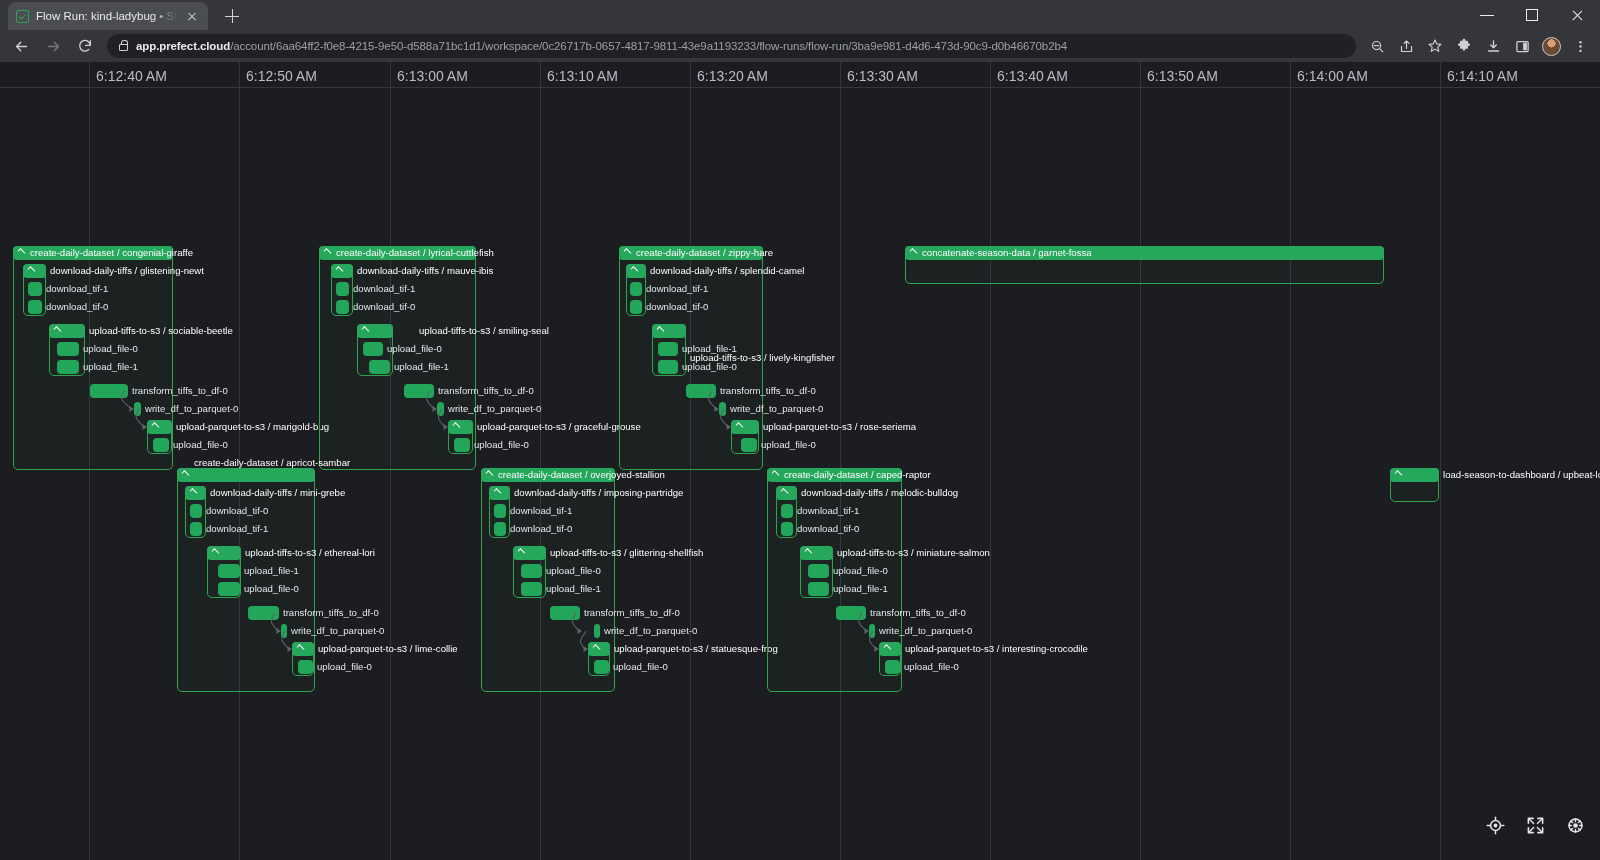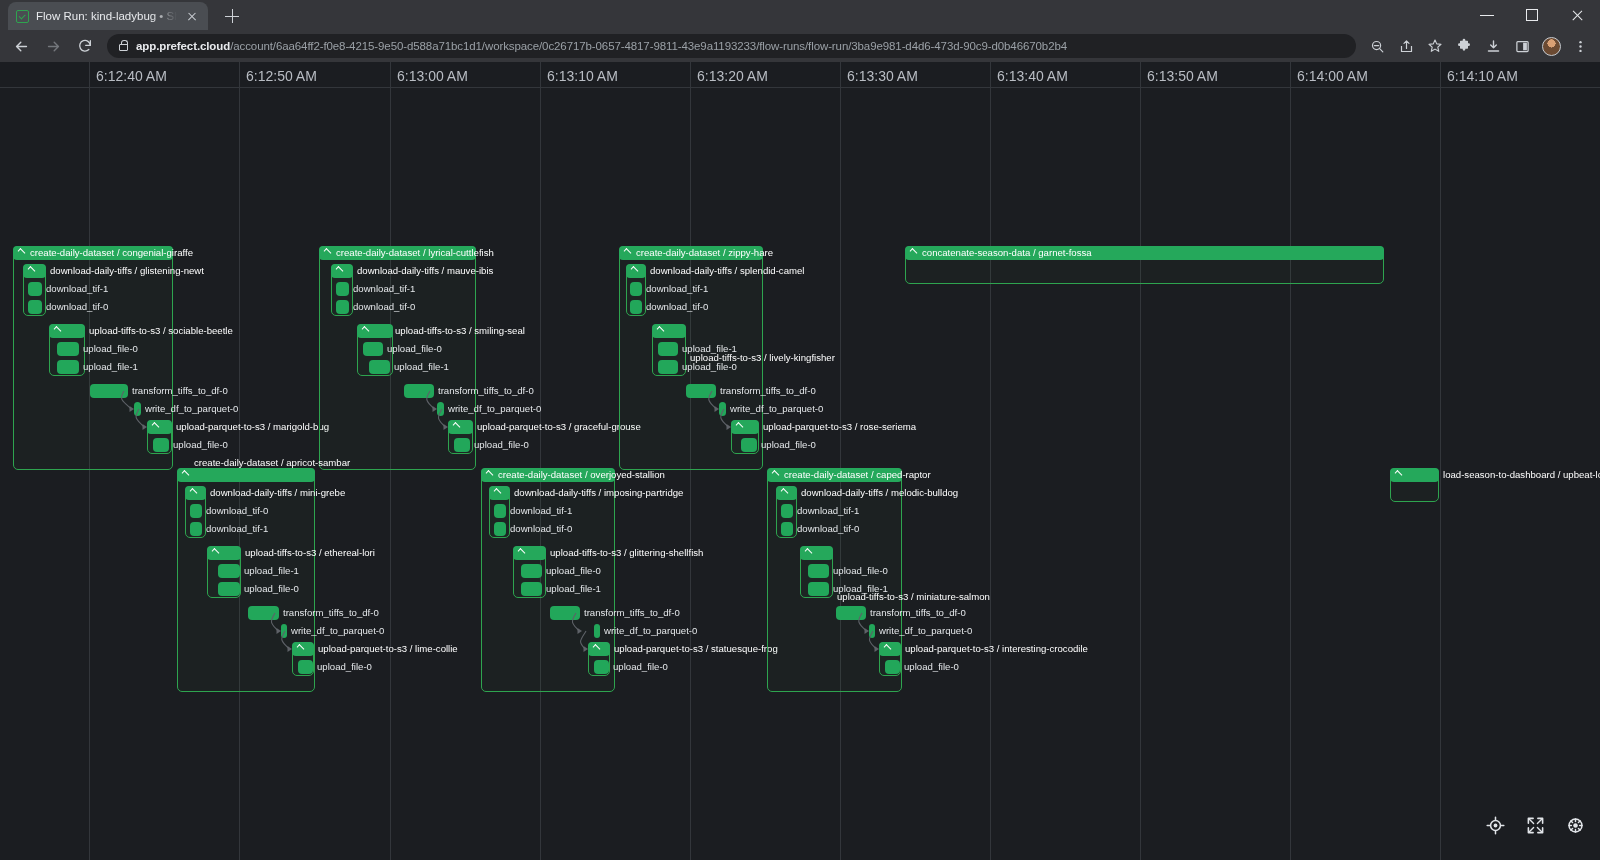--- a/index.html
+++ b/index.html
@@ -342,21 +342,21 @@
         </div>
         <div class="lbl on" style="left: 357px; top: 176px;">download-daily-tiffs / mauve-ibis</div>
         <div class="bar" style="left: 336px; top: 194px; width: 13px;"></div>
         <div class="lbl" style="left: 353px; top: 194px;">download_tif-1</div>
         <div class="bar" style="left: 336px; top: 212px; width: 13px;"></div>
         <div class="lbl" style="left: 353px; top: 212px;">download_tif-0</div>
         <div class="sub" style="left: 357px; top: 236px; width: 36px; height: 52px;"></div>
         <div class="bar hdr" style="left: 357px; top: 236px; width: 36px;">
           <span class="chev"></span>
         </div>
-        <div class="lbl on" style="left: 395px; top: 236px;">upload-tiffs-to-s3 / smiling-seal</div>
+        <div class="lbl on" style="left: 419px; top: 236px;">upload-tiffs-to-s3 / smiling-seal</div>
         <div class="bar" style="left: 363px; top: 254px; width: 20px;"></div>
         <div class="lbl" style="left: 387px; top: 254px;">upload_file-0</div>
         <div class="bar" style="left: 369px; top: 272px; width: 21px;"></div>
         <div class="lbl" style="left: 394px; top: 272px;">upload_file-1</div>
         <div class="bar" style="left: 404px; top: 296px; width: 30px;"></div>
         <div class="lbl" style="left: 438px; top: 296px;">transform_tiffs_to_df-0</div>
         <div class="bar" style="left: 437px; top: 314px; width: 7px;"></div>
         <div class="lbl" style="left: 448px; top: 314px;">write_df_to_parquet-0</div>
         <div class="sub" style="left: 448px; top: 332px; width: 25px; height: 34px;"></div>
         <div class="bar hdr" style="left: 448px; top: 332px; width: 25px;">
@@ -483,21 +483,21 @@
         </div>
         <div class="lbl on" style="left: 801px; top: 398px;">download-daily-tiffs / melodic-bulldog</div>
         <div class="bar" style="left: 781px; top: 416px; width: 12px;"></div>
         <div class="lbl" style="left: 797px; top: 416px;">download_tif-1</div>
         <div class="bar" style="left: 781px; top: 434px; width: 12px;"></div>
         <div class="lbl" style="left: 797px; top: 434px;">download_tif-0</div>
         <div class="sub" style="left: 800px; top: 458px; width: 33px; height: 52px;"></div>
         <div class="bar hdr" style="left: 800px; top: 458px; width: 33px;">
           <span class="chev"></span>
         </div>
-        <div class="lbl on" style="left: 837px; top: 458px; margin-top: 44px;">upload-tiffs-to-s3 / miniature-salmon</div>
+        <div class="lbl on" style="left: 837px; top: 458px;">upload-tiffs-to-s3 / miniature-salmon</div>
         <div class="bar" style="left: 808px; top: 476px; width: 21px;"></div>
         <div class="lbl" style="left: 833px; top: 476px;">upload_file-0</div>
         <div class="bar" style="left: 808px; top: 494px; width: 21px;"></div>
         <div class="lbl" style="left: 833px; top: 494px;">upload_file-1</div>
         <div class="bar" style="left: 836px; top: 518px; width: 30px;"></div>
         <div class="lbl" style="left: 870px; top: 518px;">transform_tiffs_to_df-0</div>
         <div class="bar" style="left: 869px; top: 536px; width: 6px;"></div>
         <div class="lbl" style="left: 879px; top: 536px;">write_df_to_parquet-0</div>
         <div class="sub" style="left: 879px; top: 554px; width: 22px; height: 34px;"></div>
         <div class="bar hdr" style="left: 879px; top: 554px; width: 22px;">

